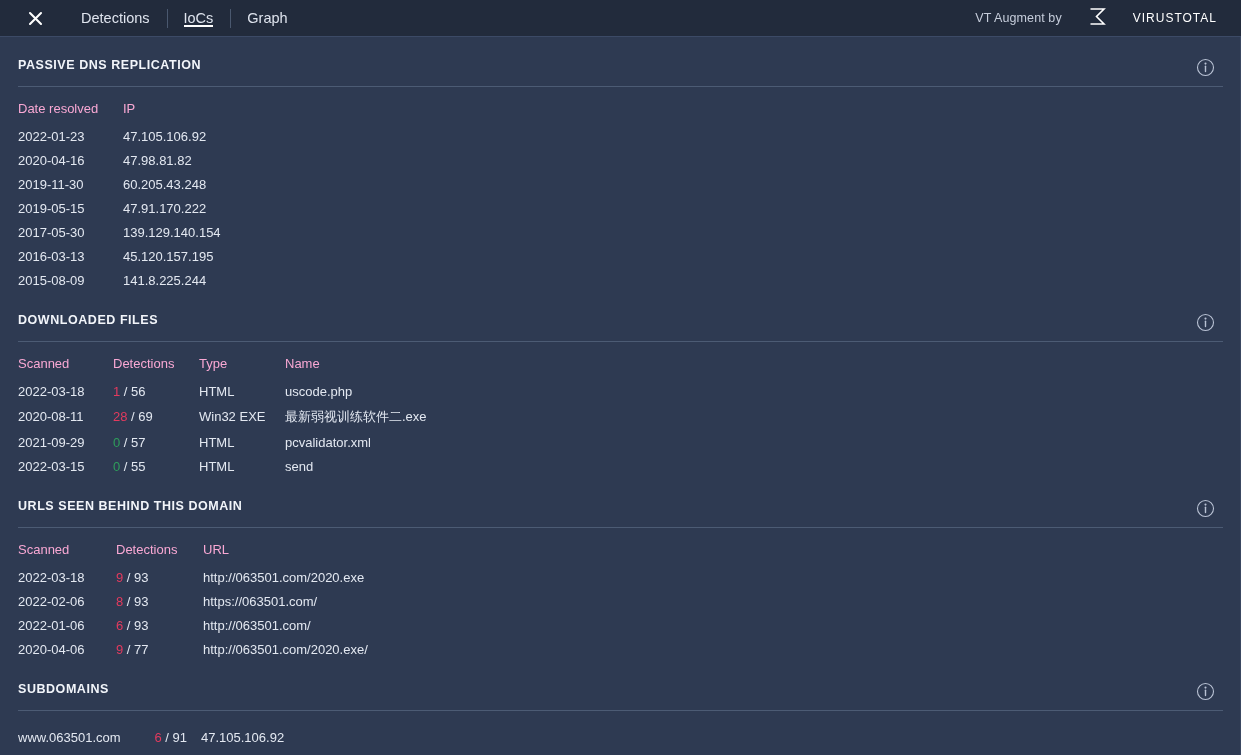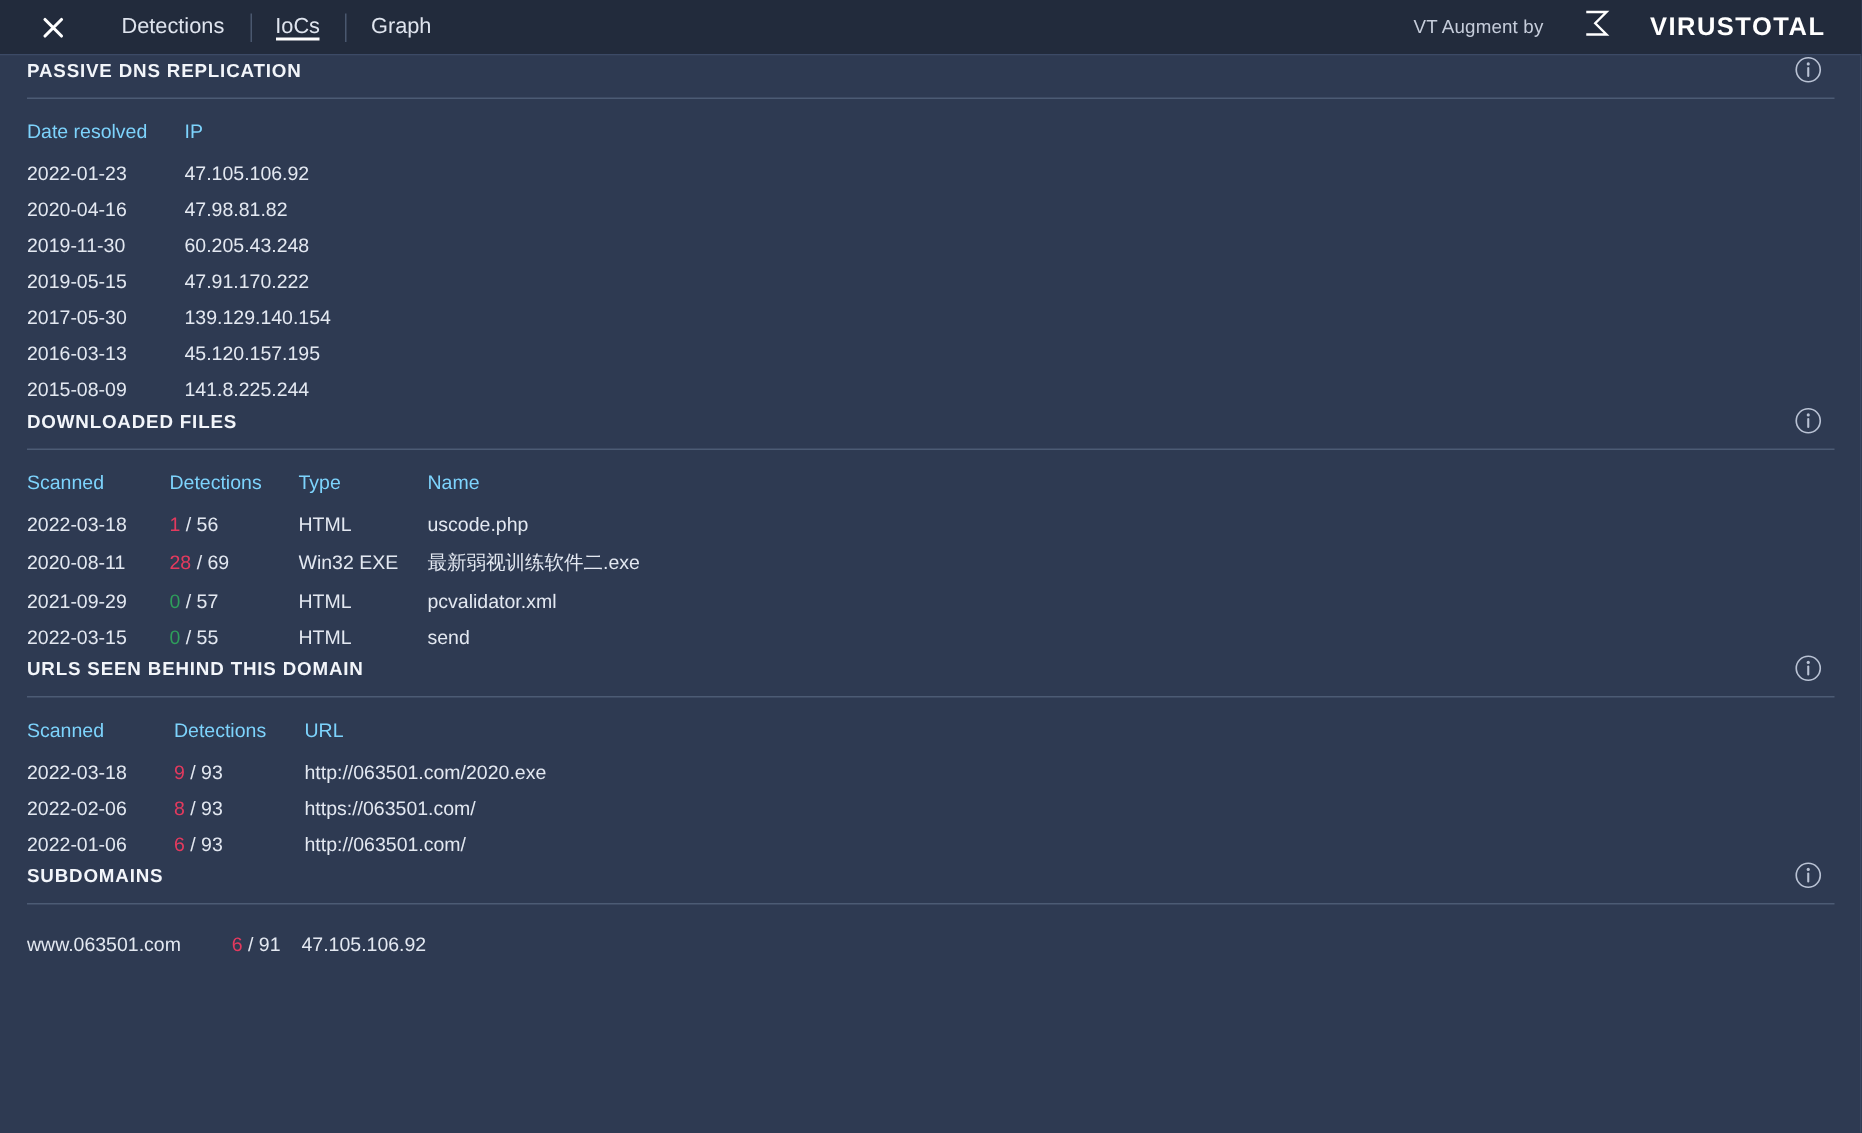--- a/index.html
+++ b/index.html
@@ -81,22 +81,22 @@
     gap: 25px;
     padding-right: 10px;
   }
   .brand-text {
     font-size: 12.5px;
     color: #c6cddb;
     letter-spacing: 0.1px;
   }
   .brand-mark { display: block; }
   .brand-name {
-    font-size: 17px;
-    font-weight: bold;
+    font-size: 12px;
+    font-weight: normal;
     letter-spacing: 1.0px;
     color: #ffffff;
   }
 
   
   .content {
     padding: 0 18px;
     position: relative;
   }
   .content::after {
@@ -106,22 +106,22 @@
     right: 0;
     bottom: -755px;
     width: 1px;
     background: #3a4761;
   }
 
   .section { padding-top: 0; }
 
   .section-head {
     display: flex;
-    align-items: center;
     justify-content: space-between;
+    padding-top: 21px;
     padding-bottom: 9px;
     border-bottom: 1px solid #4c5b74;
   }
 
   .section-title {
     font-size: 12.5px;
     font-weight: bold;
     letter-spacing: 0.55px;
     color: #f2f5fa;
   }
@@ -138,21 +138,21 @@
   table.data {
     border-collapse: collapse;
     table-layout: fixed;
     margin-top: 14px;
     font-size: 13px;
     width: 100%;
   }
   table.data th {
     text-align: left;
     font-weight: normal;
-    color: #7dd3fc;
+    color: #f9a8d4;
     font-size: 13px;
     padding: 0 0 8px 0;
     white-space: nowrap;
   }
   table.data td {
     padding: 4.5px 0;
     color: #e3e8f1;
     white-space: nowrap;
     overflow: hidden;
     text-overflow: ellipsis;
@@ -365,20 +365,25 @@
         <tr>
           <td>2022-02-06</td>
           <td><span class="det-bad">8</span> <span class="det-total">/ 93</span></td>
           <td>https://063501.com/</td>
         </tr>
         <tr>
           <td>2022-01-06</td>
           <td><span class="det-bad">6</span> <span class="det-total">/ 93</span></td>
           <td>http://063501.com/</td>
         </tr>
+        <tr>
+          <td>2020-04-06</td>
+          <td><span class="det-bad">9</span> <span class="det-total">/ 77</span></td>
+          <td>http://063501.com/2020.exe/</td>
+        </tr>
       </tbody>
     </table>
   </div>
 
   <div class="section">
     <div class="section-head">
       <span class="section-title">SUBDOMAINS</span>
       <span class="info-icon">
         <svg width="19" height="19" viewBox="0 0 19 19" aria-hidden="true">
           <circle cx="9.5" cy="9.5" r="8" stroke="#b9c2d4" stroke-width="1.1" fill="none"></circle>

